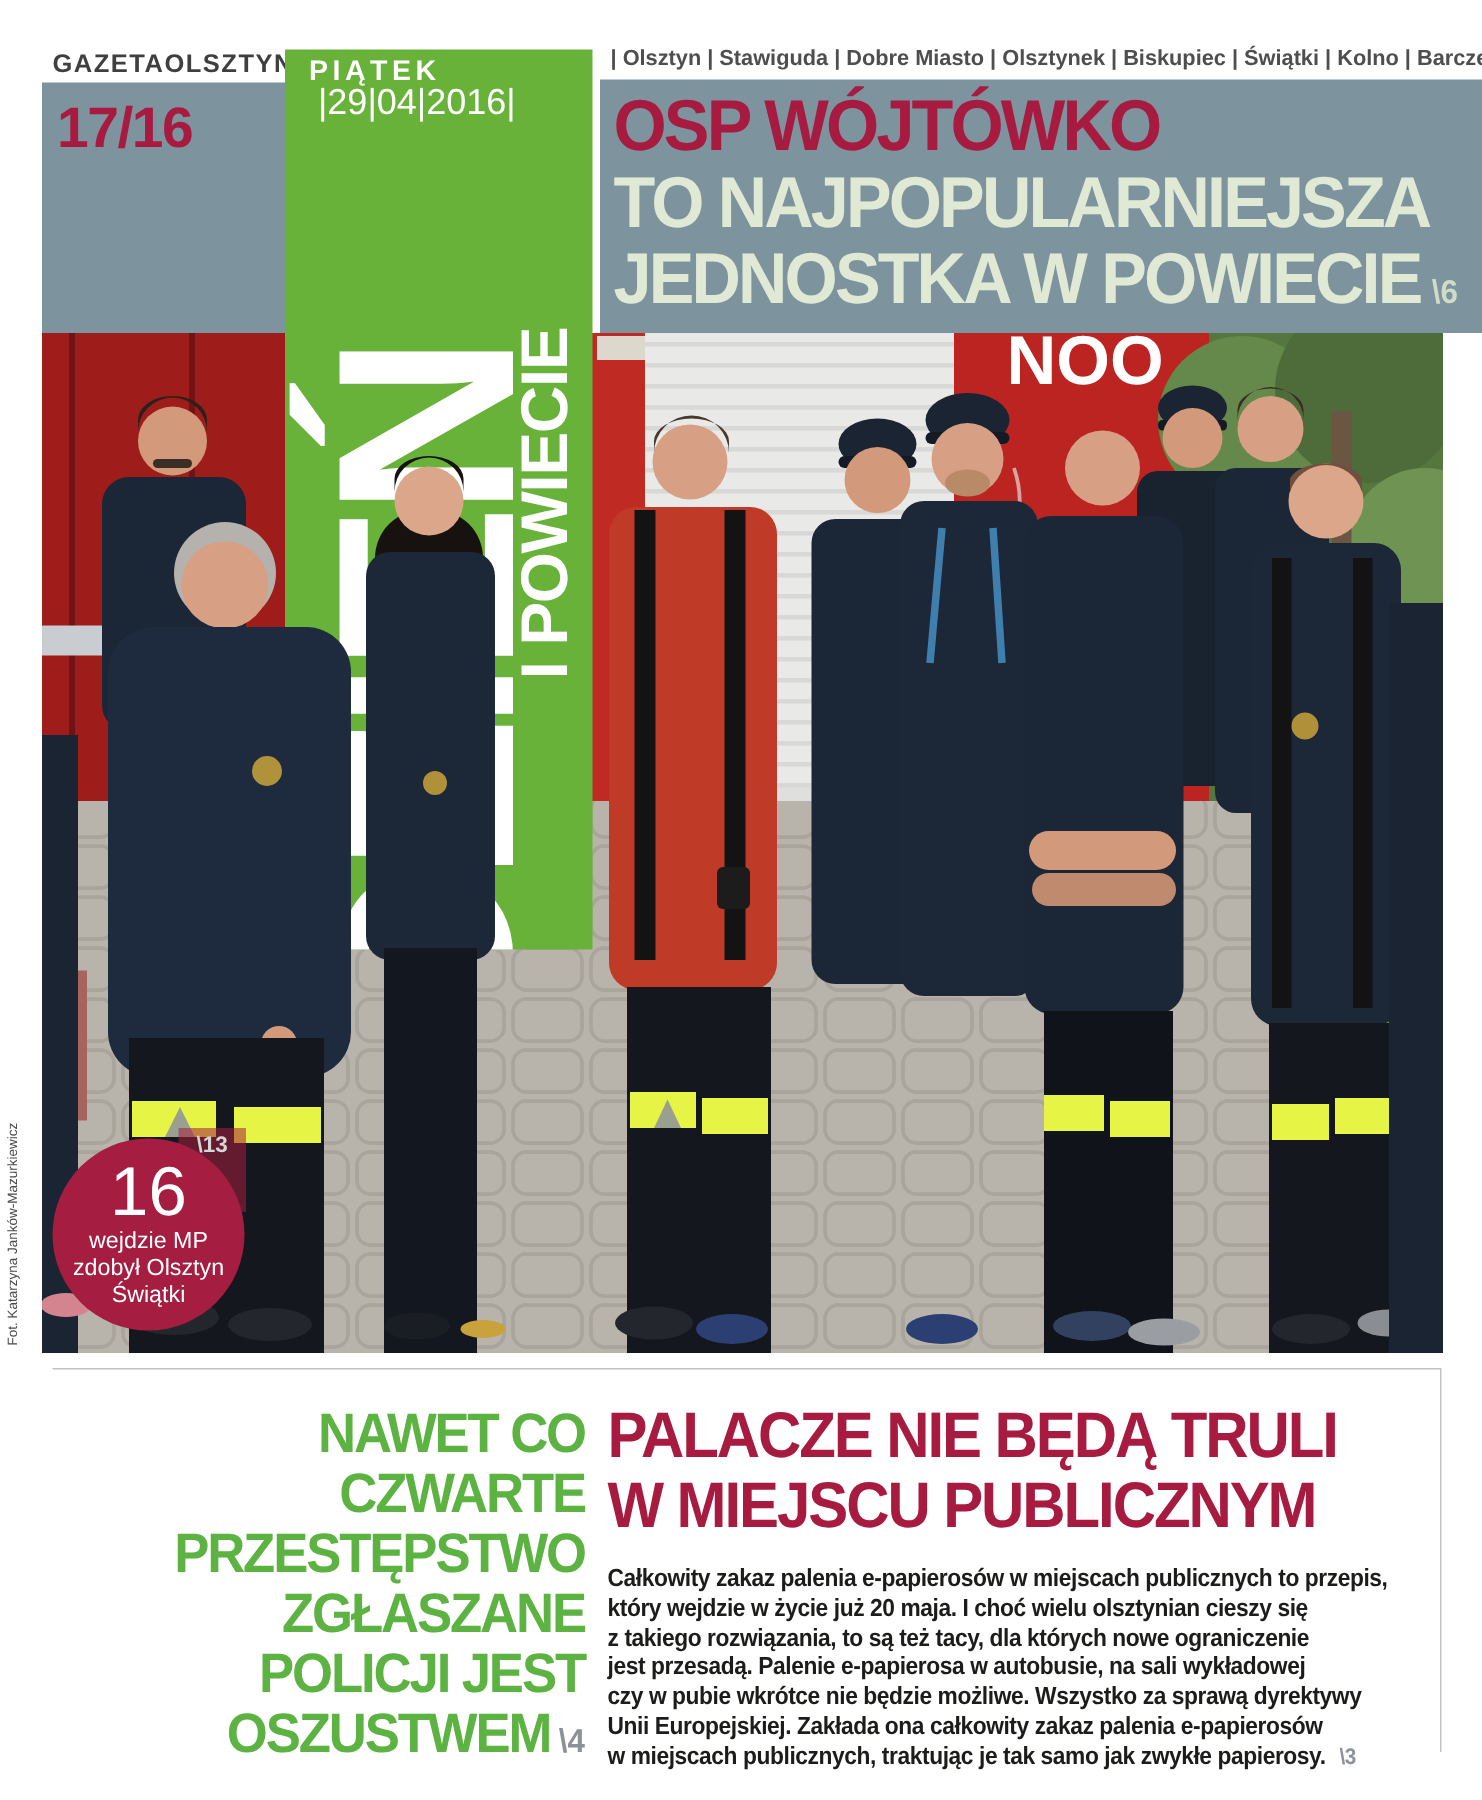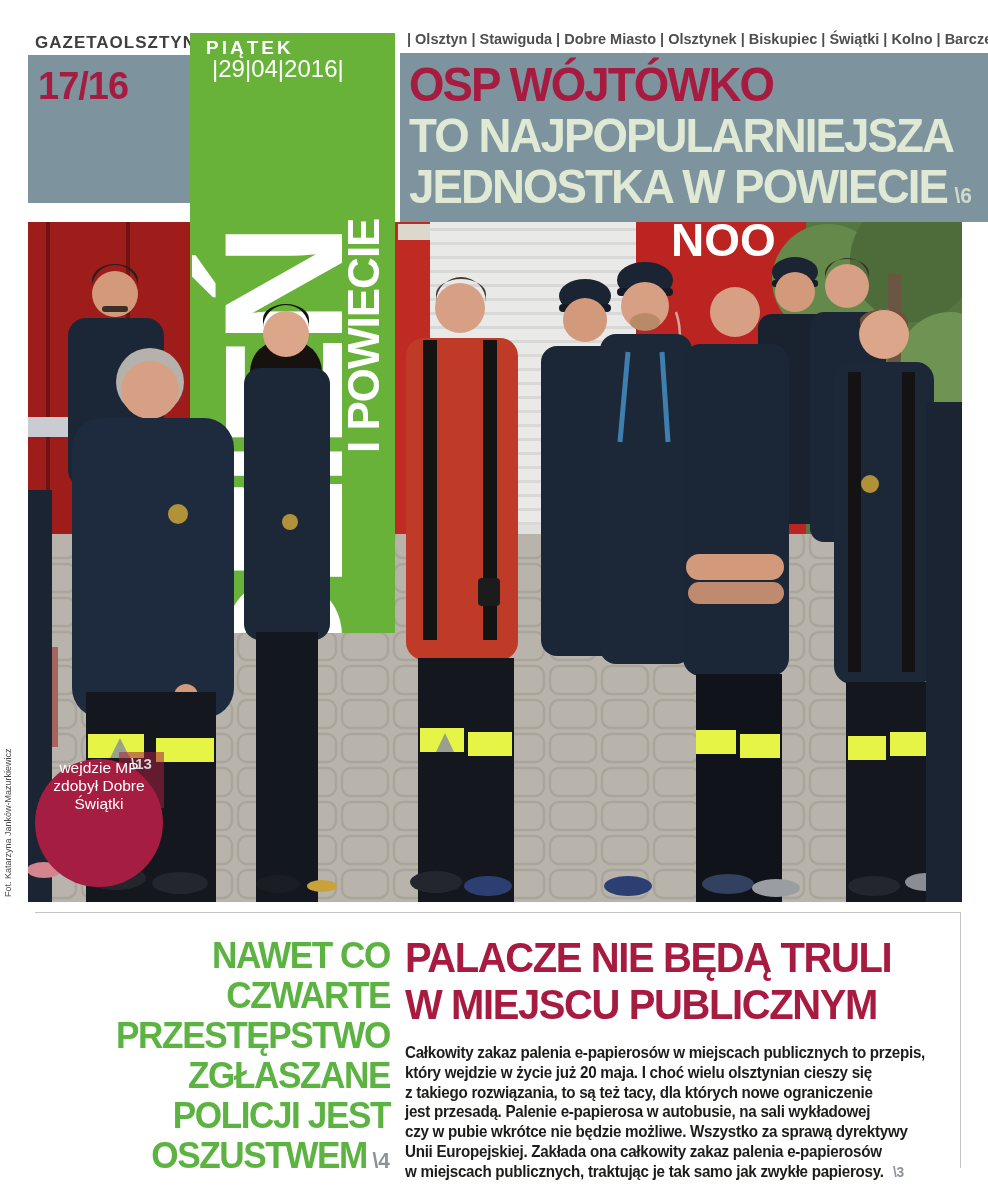--- a/index.html
+++ b/index.html
@@ -2,21 +2,21 @@
 <html><head>
 <meta charset="utf-8">
 <style>
   html,body{margin:0;padding:0;background:#fff;}
   .page{position:relative;width:988px;height:1200px;background:#fff;overflow:hidden;
         font-family:"Liberation Sans",sans-serif;}
   .abs{position:absolute;}
 
   
   .site{left:35px;top:33px;font-size:17px;font-weight:700;letter-spacing:1px;color:#3f3f3f;}
-  .issuebox{left:28px;top:55px;width:162px;height:148px;background:#7d939e;}
+  .issuebox{left:28px;top:55px;width:162px;height:167px;background:#7d939e;}
   .issue{left:10px;top:10px;font-size:38px;font-weight:700;letter-spacing:-1px;color:#a81b41;}
   .greenbox{left:190px;top:33px;width:205px;height:600px;background:#68b23a;overflow:hidden;z-index:2;}
   .day{left:16px;top:4px;font-size:19px;font-weight:700;letter-spacing:3px;color:#fff;}
   .date{left:22px;top:22px;font-size:24px;font-weight:400;letter-spacing:0px;color:#fff;white-space:nowrap;}
   .dzien{left:10px;top:662px;font-size:168px;font-weight:700;letter-spacing:-8px;color:#fff;
          white-space:nowrap;transform:rotate(-90deg);transform-origin:0 0;line-height:1;}
   .powiecie{left:152px;top:420px;font-size:44px;font-weight:700;letter-spacing:-1px;color:#fff;
          white-space:nowrap;transform:rotate(-90deg);transform-origin:0 0;line-height:1;}
   .towns{left:407px;top:31px;font-size:14.5px;font-weight:700;color:#4e4e4e;white-space:nowrap;}
 
@@ -238,22 +238,23 @@
       <span class="kicker">OSP WÓJTÓWKO</span>
       <span class="leadln">TO NAJPOPULARNIEJSZA</span>
       <span class="leadln"><span>JEDNOSTKA W POWIECIE</span><span class="leadref">\6</span></span>
     </div>
   </div>
 
   <span class="abs credit">Fot. Katarzyna Janków-Mazurkiewicz</span>
 
   <div class="abs tag13">\13</div>
   <div class="abs badge">
+    <span class="badge-num">16</span>
     <span class="badge-ln">wejdzie MP</span>
-    <span class="badge-ln">zdobył Dobre</span>
+    <span class="badge-ln">zdobył Olsztyn</span>
     <span class="badge-ln">Świątki</span>
   </div>
 
   <div class="abs hrule"></div>
   <div class="abs vrule"></div>
 
   <div class="abs teaser">
     <div>NAWET CO</div>
     <div>CZWARTE</div>
     <div>PRZESTĘPSTWO</div>

